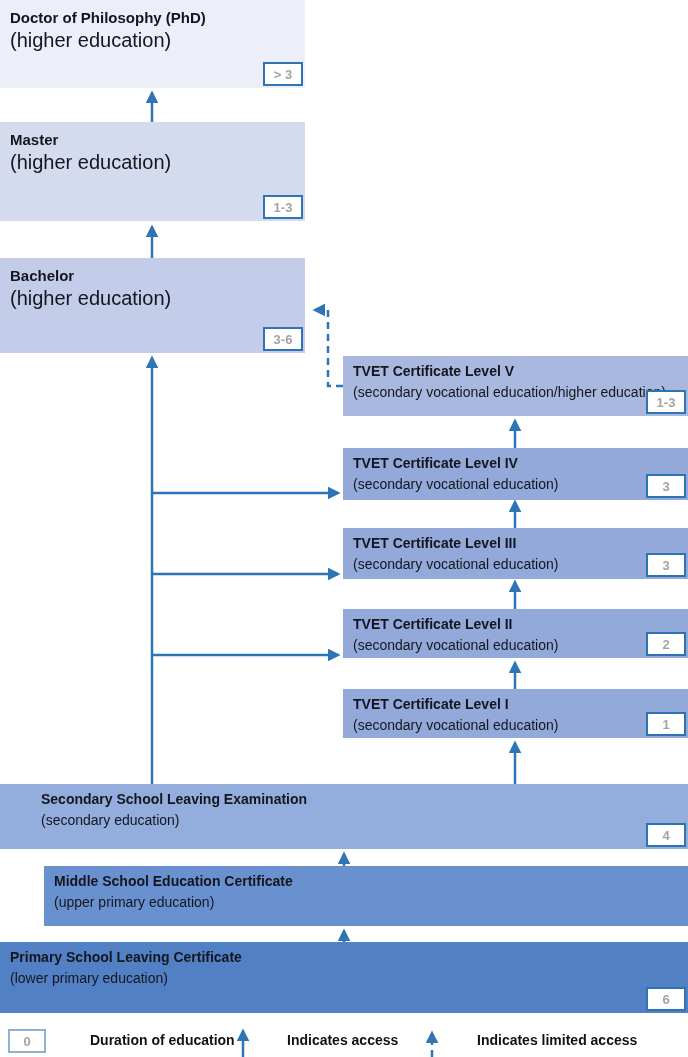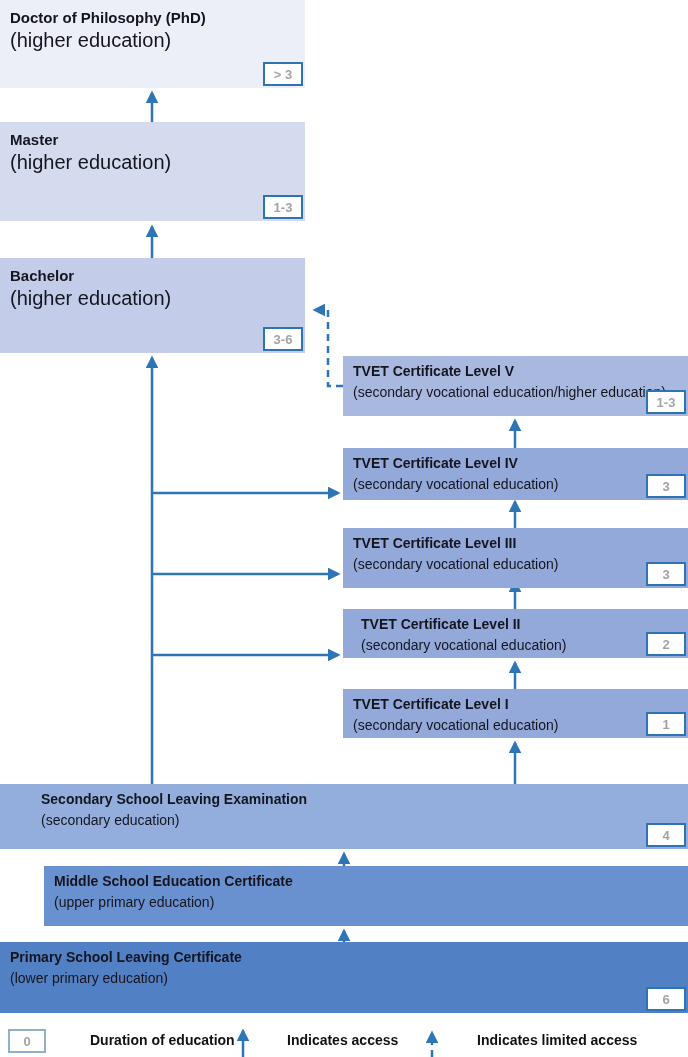--- a/index.html
+++ b/index.html
@@ -22,21 +22,21 @@
     background:#ffffff;border:2px solid #2e74b5;
     color:#a3a3a3;font-weight:bold;font-size:13px;
     display:flex;align-items:center;justify-content:center;
   }
   
   .b-phd      {left:0;   top:0;   width:305px;height:88px;}
   .b-master   {left:0;   top:122px;width:305px;height:99px;}
   .b-bachelor {left:0;   top:258px;width:305px;height:95px;}
   .b-tvet5    {left:343px;top:356px;width:345px;height:60px;}
   .b-tvet4    {left:343px;top:448px;width:345px;height:52px;}
-  .b-tvet3    {left:343px;top:528px;width:345px;height:60px;}
+  .b-tvet3    {left:343px;top:528px;width:345px;height:51px;}
   .b-tvet2    {left:343px;top:609px;width:345px;height:49px;}
   .b-tvet1    {left:343px;top:689px;width:345px;height:49px;}
   .b-secondary{left:0;   top:784px;width:688px;height:65px;padding-left:31px;}
   .b-middle   {left:0;   top:866px;width:688px;height:60px;}
   .b-primary  {left:0;   top:942px;width:688px;height:71px;}
   
   .legend{position:absolute;left:0;top:1022px;width:688px;height:35px;color:#111111;}
   .legend .lbadge{
     position:absolute;left:8px;top:7px;width:34px;height:20px;
     background:#ffffff;border:2px solid #8fb0cf;color:#a3a3a3;
@@ -115,21 +115,21 @@
     <div class="subtitle">(secondary vocational education)</div>
     <div class="badge">3</div>
   </div>
 
   <div class="box small b-tvet3" style="background-color: rgb(146, 169, 218);">
     <div class="title">TVET Certificate Level III</div>
     <div class="subtitle">(secondary vocational education)</div>
     <div class="badge">3</div>
   </div>
 
-  <div class="box small b-tvet2" style="background-color: rgb(146, 169, 218); padding-left: 8px;">
+  <div class="box small b-tvet2" style="background-color: rgb(146, 169, 218);">
     <div class="title">TVET Certificate Level II</div>
     <div class="subtitle">(secondary vocational education)</div>
     <div class="badge">2</div>
   </div>
 
   <div class="box small b-tvet1" style="background-color: rgb(146, 169, 218);">
     <div class="title">TVET Certificate Level I</div>
     <div class="subtitle">(secondary vocational education)</div>
     <div class="badge">1</div>
   </div>

